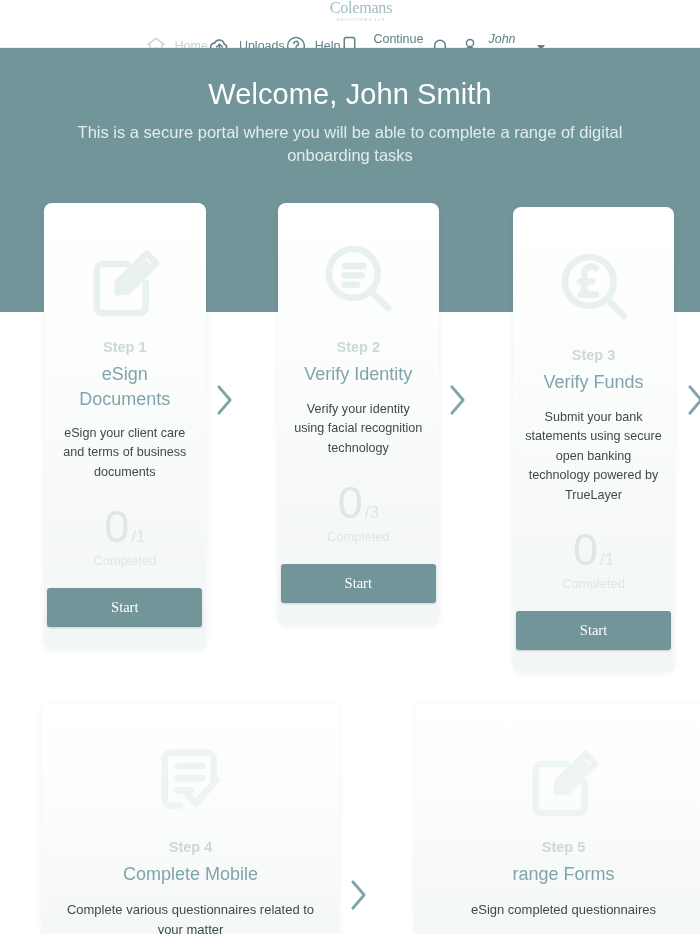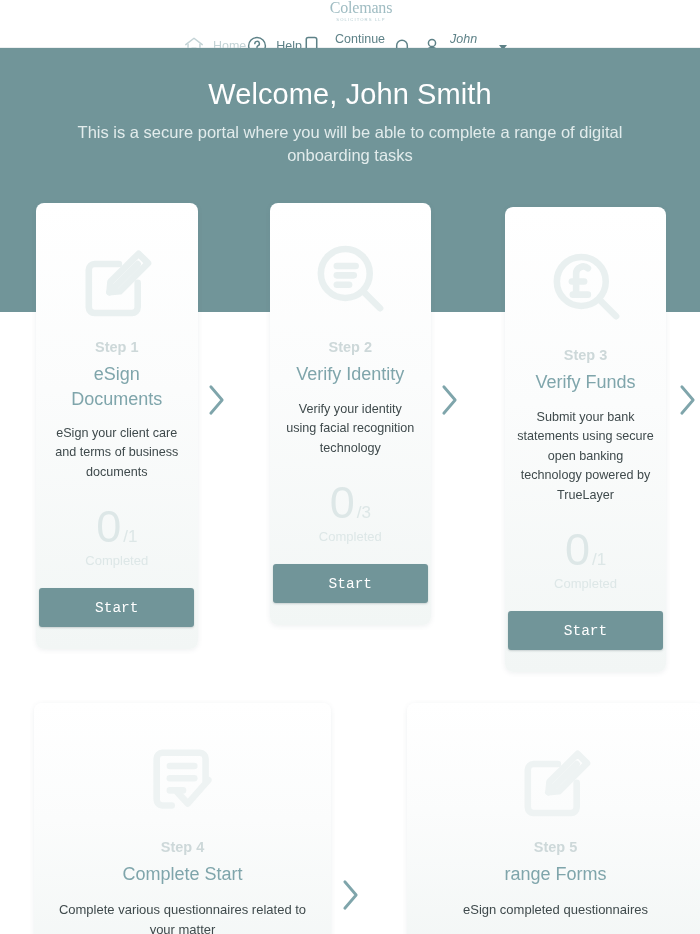--- a/index.html
+++ b/index.html
@@ -110,21 +110,21 @@
     width: 600px;
     font-size: 16.5px;
     line-height: 1.35;
     color: #e2ecec;
     font-weight: 300;
   }
 
   
   .page {
     position: absolute;
-    top: 48px; left: 4px;
+    top: 48px; left: 12px;
     width: 576px;
     height: 886px;
     z-index: 2;
   }
 
   .row {
     position: absolute;
     display: flex;
     align-items: flex-start;
   }
@@ -212,21 +212,21 @@
   .start-btn {
     margin-top: 20px;
     width: 155px;
     height: 39px;
     background: #719599;
     color: #ffffff;
     font-size: 14.5px;
     border: none;
     border-radius: 3px;
     cursor: pointer;
-    font-family: Liberation Mono, monospace;
+    font-family: Liberation Serif, serif;
     box-shadow: 0 1px 2px rgba(70,95,100,0.25);
   }
 
   .chevron {
     flex: none;
     display: flex;
     align-items: center;
     justify-content: center;
   }
   .chev-top { margin-top: 180px; width: 37px; }
@@ -250,20 +250,30 @@
       <span class="nav-icon">
         <svg width="22" height="22" viewBox="0 0 24 24" stroke-width="1.6" stroke-linecap="round" stroke-linejoin="round">
           <path d="M3 10.5 12 3.5l9 7"></path>
             <path d="M5.5 10v9.5h13V10"></path>
             <path d="M9.8 19.5v-5h4.4v5"></path>
         </svg>
       </span>
       <span class="nav-label">Home</span>
     </div>
 
+    <div class="nav-item">
+      <span class="nav-icon">
+        <svg width="23" height="23" viewBox="0 0 24 24" stroke-width="1.6" stroke-linecap="round" stroke-linejoin="round">
+          <path d="M6.5 16.5a4 4 0 0 1 .4-8 5.2 5.2 0 0 1 10 1 3.6 3.6 0 0 1-.6 7"></path>
+          <path d="M12 20V10"></path>
+            <path d="M9 12.6 12 9.6l3 3"></path>
+        </svg>
+      </span>
+      <span class="nav-label">Uploads</span>
+    </div>
 
     <div class="nav-item">
       <span class="nav-icon">
         <svg width="22" height="22" viewBox="0 0 24 24" stroke-width="1.6" stroke-linecap="round" stroke-linejoin="round">
           <circle cx="12" cy="12" r="9.2"></circle>
           <path d="M9.6 9.4a2.5 2.5 0 1 1 3.3 2.4c-.6.3-.9.8-.9 1.5v.4"></path>
           <circle cx="12" cy="16.7" r="0.85" fill="#5d8187" stroke="none"></circle>
         </svg>
       </span>
       <span class="nav-label">Help</span>
@@ -405,21 +415,21 @@
       <div class="card-icon">
         <svg width="94" height="94" viewBox="0 0 100 100" stroke-width="7" stroke-linecap="round" stroke-linejoin="round">
           <path d="M74 50V26a6 6 0 0 0-6-6H28a6 6 0 0 0-6 6v44a6 6 0 0 0 6 6h10"></path>
           <path d="M36 34h26"></path>
             <path d="M36 47h26"></path>
             <path d="M36 60h14"></path>
           <path d="M44 62l11 12 22-25"></path>
         </svg>
       </div>
       <div class="step-label">Step 4</div>
-      <div class="card-title">Complete Start</div>
+      <div class="card-title">Complete Mobile</div>
       <div class="card-desc">Complete various questionnaires related to your matter</div>
     </div>
 
     <div class="chevron chev-bottom">
       <svg width="21" height="34" viewBox="0 0 22 36" stroke-width="3" stroke-linecap="round" stroke-linejoin="round">
         <path d="M5 4l12 14L5 32"></path>
       </svg>
     </div>
 
     <div class="card card-e">

